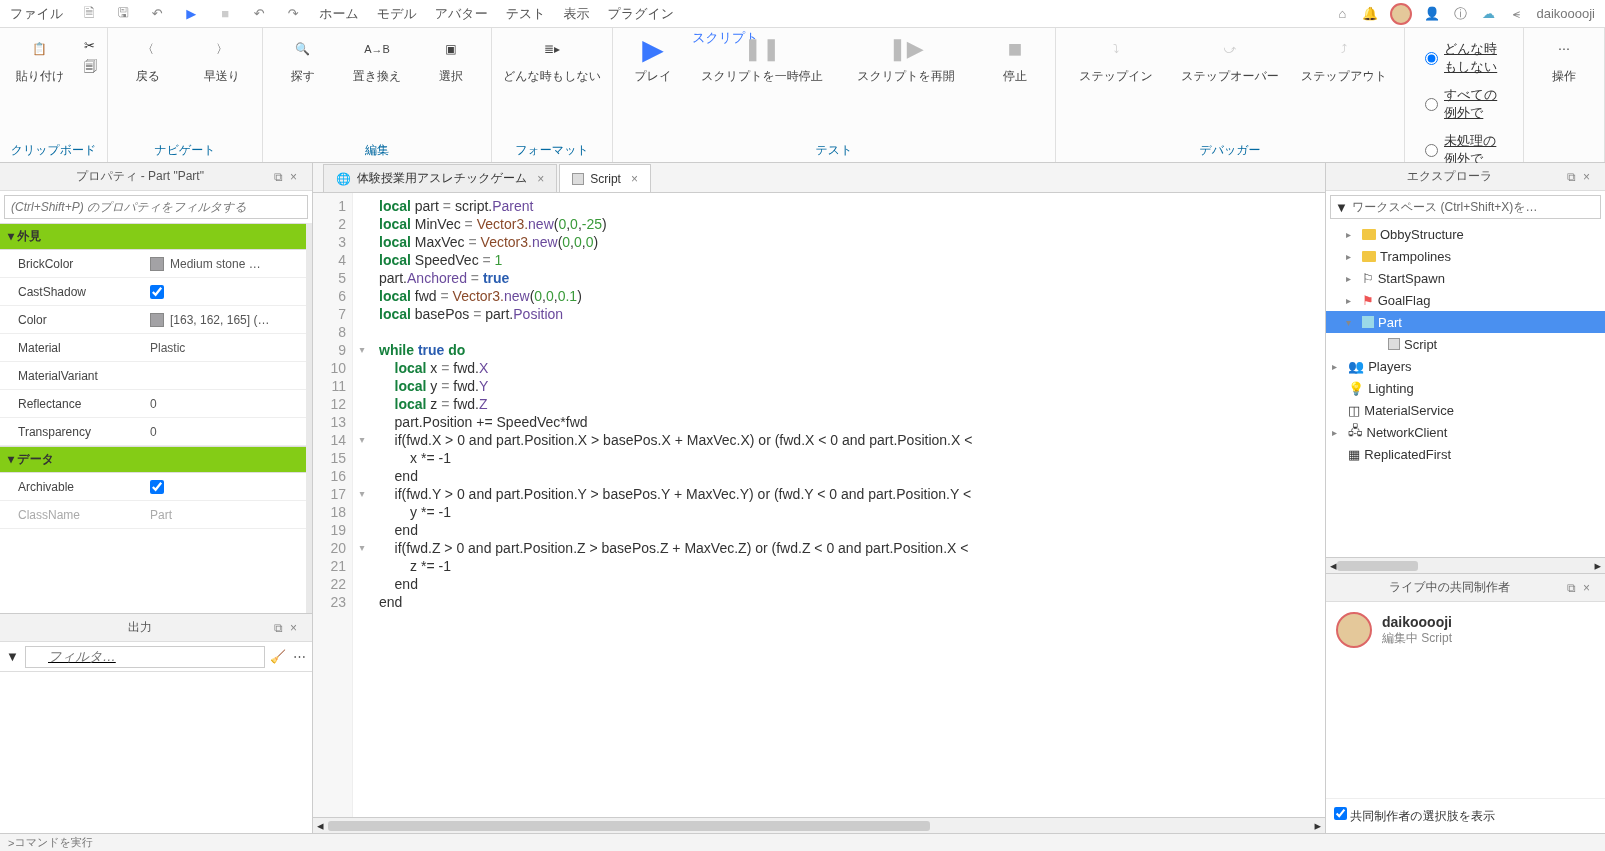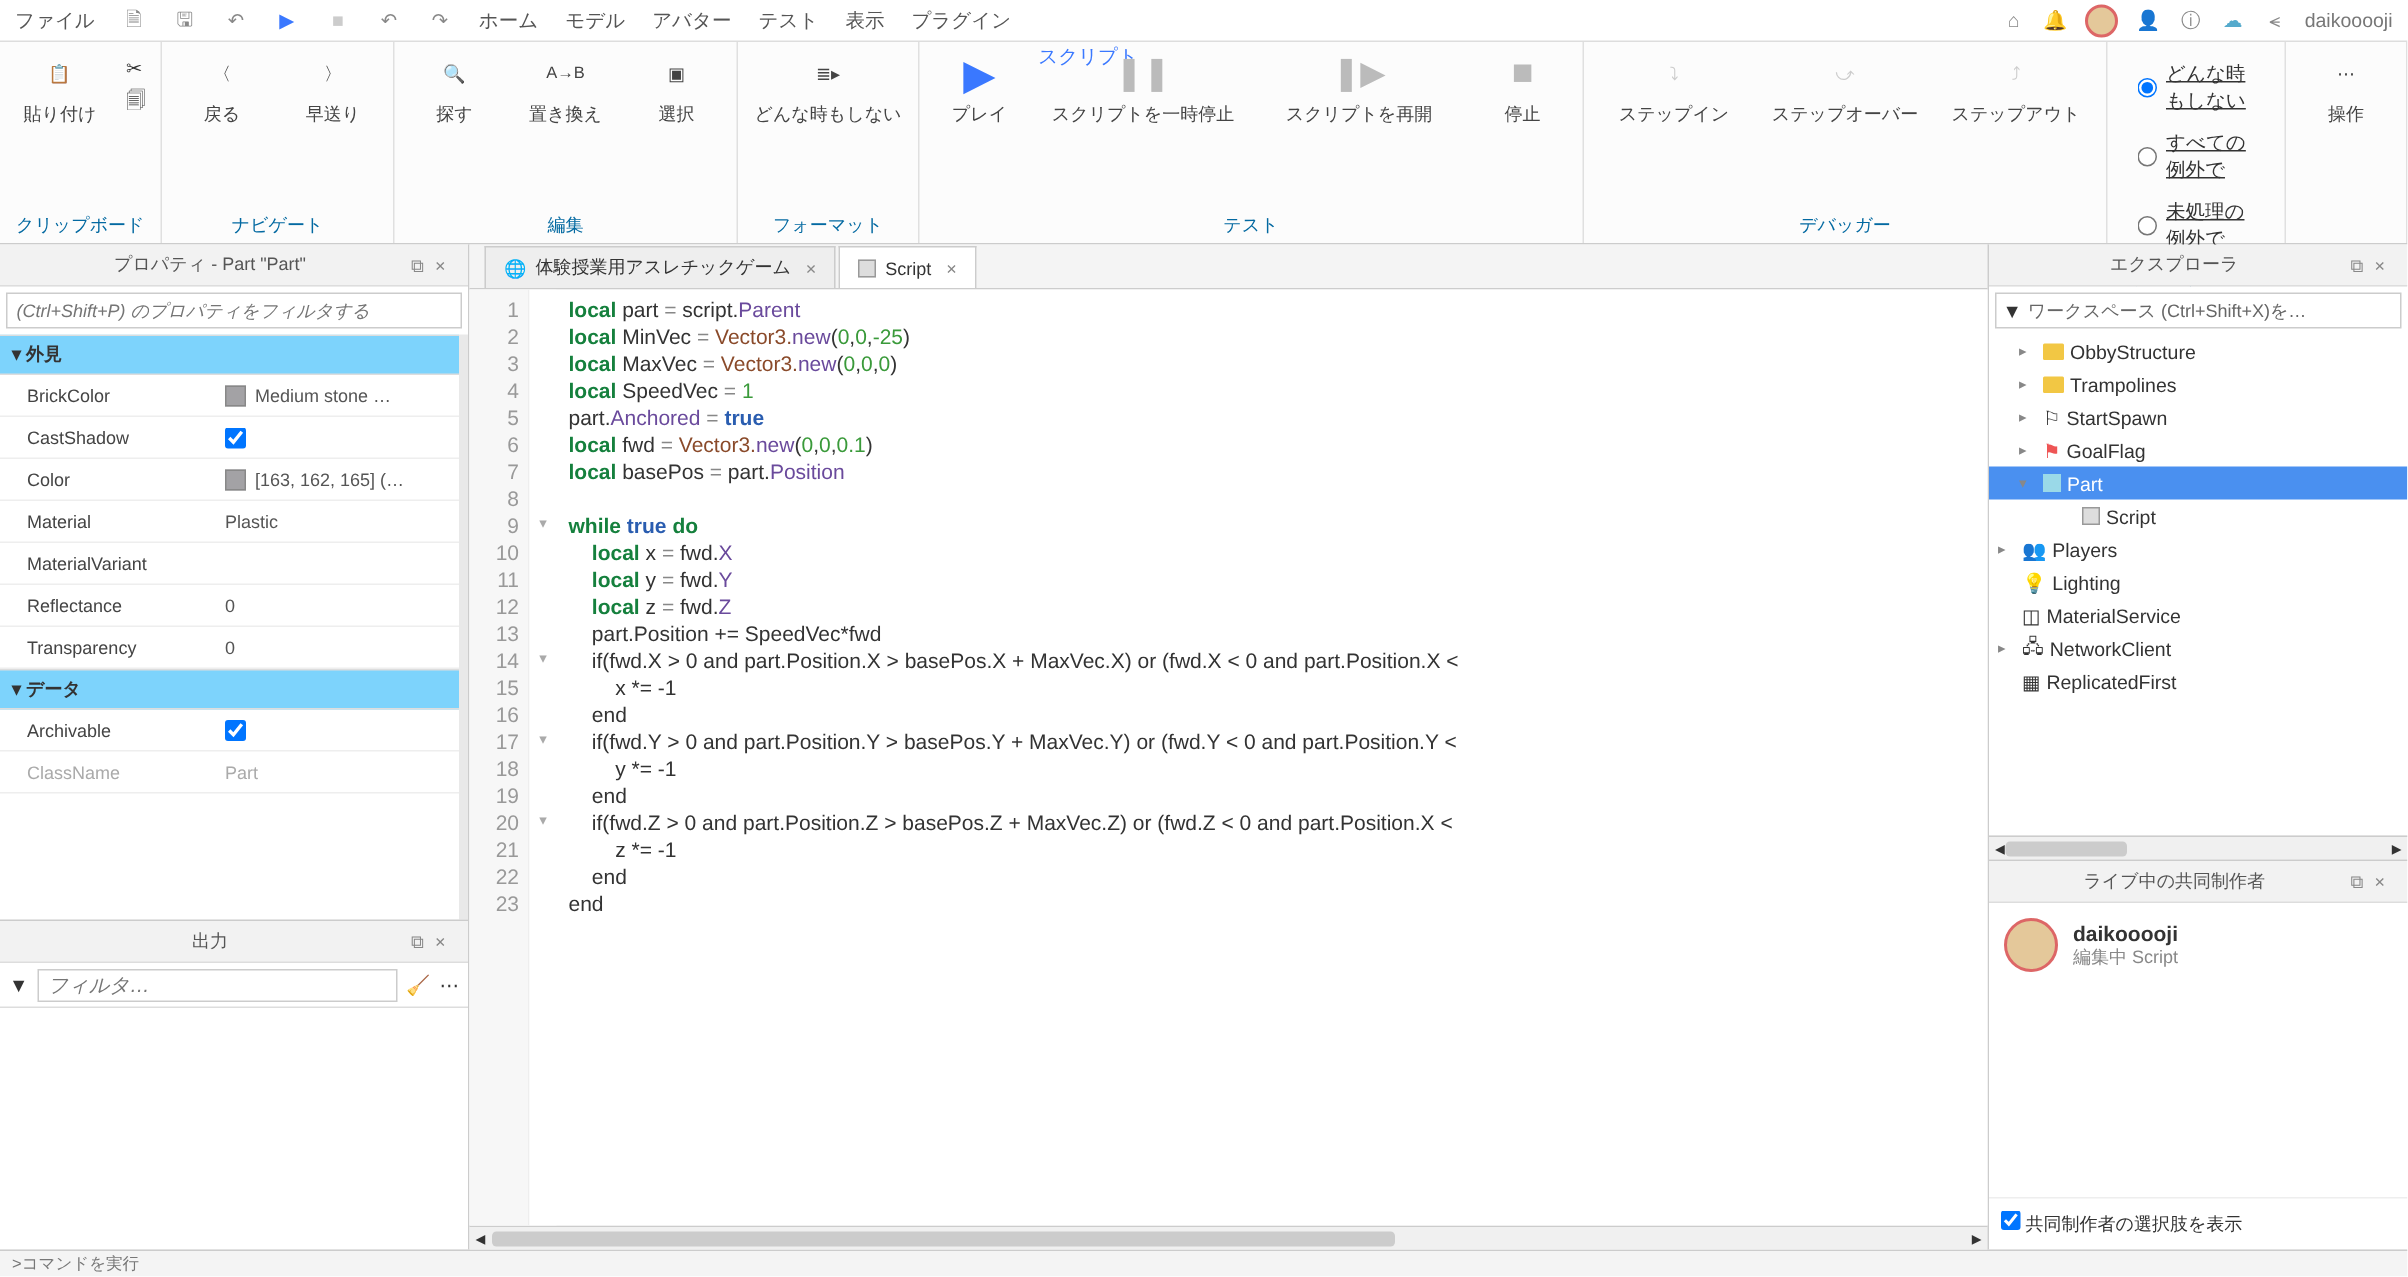--- a/index.html
+++ b/index.html
@@ -22,32 +22,32 @@
 .radio-col { display:flex; flex-direction:column; gap:10px; padding:6px 10px; font-size:13px;text-decoration:underline; }
 .radio-col label { display:flex; align-items:center; gap:6px; }
 .main { display:flex; height:calc(100% - 28px - 135px - 18px); }
 .left { width:313px; display:flex; flex-direction:column; border-right:1px solid #ccc; }
 .panelhead { height:28px; background:#f2f2f2; display:flex; align-items:center; padding:0 6px; font-size:12px; color:#555; border-bottom:1px solid #ddd; }
 .panelhead .title { flex:1; text-align:center; }
 .panelhead .pbtn { width:16px; color:#888; cursor:pointer; }
 .filterbox { padding:4px; }
 .filterbox input { width:100%; height:24px; border:1px solid #ccc; padding:0 6px; font-style:italic; font-size:12px; }
 .propbody { flex:1; overflow-y:auto; border-right:6px solid #e9e9e9; }
-.propcat { background:#7dd3fc; padding:4px 8px; font-weight:bold; font-size:12px; border-top:1px solid #ddd; border-bottom:1px solid #ddd; }
+.propcat { background:#84cc16; padding:4px 8px; font-weight:bold; font-size:12px; border-top:1px solid #ddd; border-bottom:1px solid #ddd; }
 .proprow { display:flex; height:28px; align-items:center; border-bottom:1px solid #eee; font-size:12px; }
 .proprow .pk { width:150px; padding-left:18px; color:#444; }
 .proprow .pv { flex:1; display:flex; align-items:center; gap:6px; color:#555; }
 .proprow .pv.dim { color:#aaa; }
 .proprow .pk.dim { color:#aaa; }
 .swatch { width:14px; height:14px; background:#a3a2a5; border:1px solid #888; }
 .chk { width:14px; height:14px; }
 .output { flex:0 0 220px; border-top:1px solid #ccc; display:flex; flex-direction:column; }
 .outtools { height:30px; display:flex; align-items:center; gap:6px; padding:0 6px; border-bottom:1px solid #ddd; }
 .outtools .obox { flex:1; position:relative; }
-.outtools .obox input { width:100%; height:22px; border:1px solid #ccc; padding:0 6px; font-style:italic; }
+.outtools .obox input { width:100%; height:22px; border:1px solid #ccc; padding:0 22px; font-style:italic;text-decoration:underline; }
 .outbody { flex:1; padding:6px 8px; font-family:Consolas,monospace; font-size:13px; line-height:1.4; white-space:pre-wrap; }
 .outbody .ts { color:#888; }
 .outbody .msg { color:#c44; font-weight:bold; }
 .center { flex:1; display:flex; flex-direction:column; }
 .tabs { height:30px; display:flex; align-items:flex-end; background:#f4f4f4; border-bottom:1px solid #ccc; }
 .tab { height:28px; padding:0 12px; display:flex; align-items:center; gap:6px; background:#eee; border:1px solid #ccc; border-bottom:none; margin-right:2px; font-size:12px; cursor:pointer; }
 .tab.active { background:#fff; }
 .tab .x { color:#888; margin-left:4px; }
 .editor { flex:1; display:flex; overflow:auto; background:#fff; font-family:Consolas,"Courier New",monospace; font-size:14px; line-height:18px; position:relative; }
 .gutter { width:40px; background:#f7f7f7; color:#999; text-align:right; padding:4px 6px 4px 0; user-select:none; border-right:1px solid #eee; }

